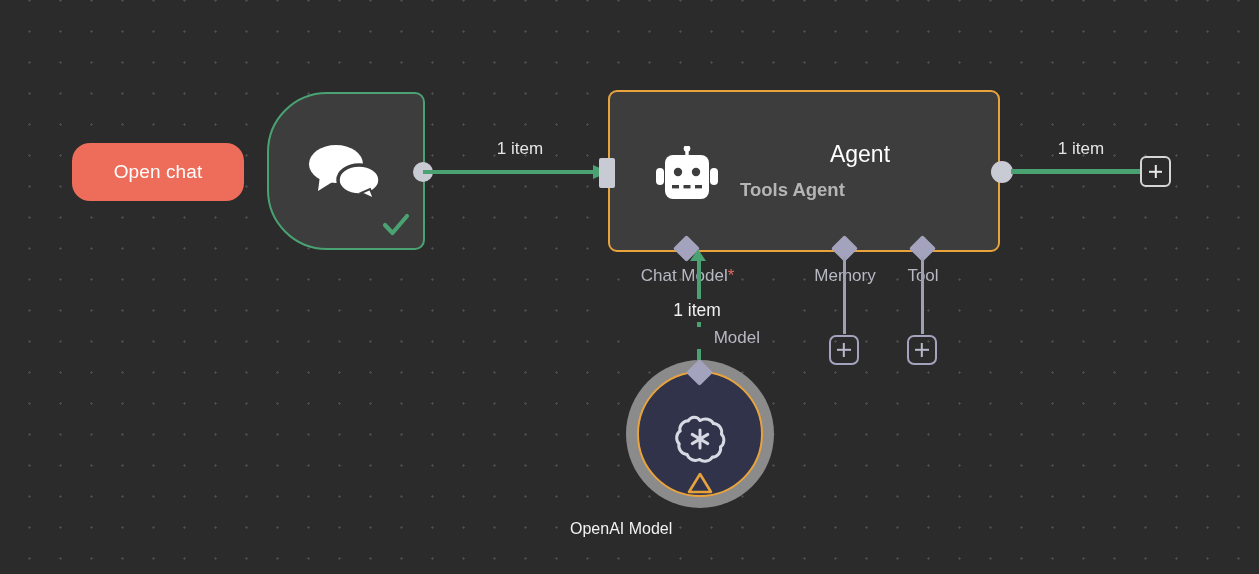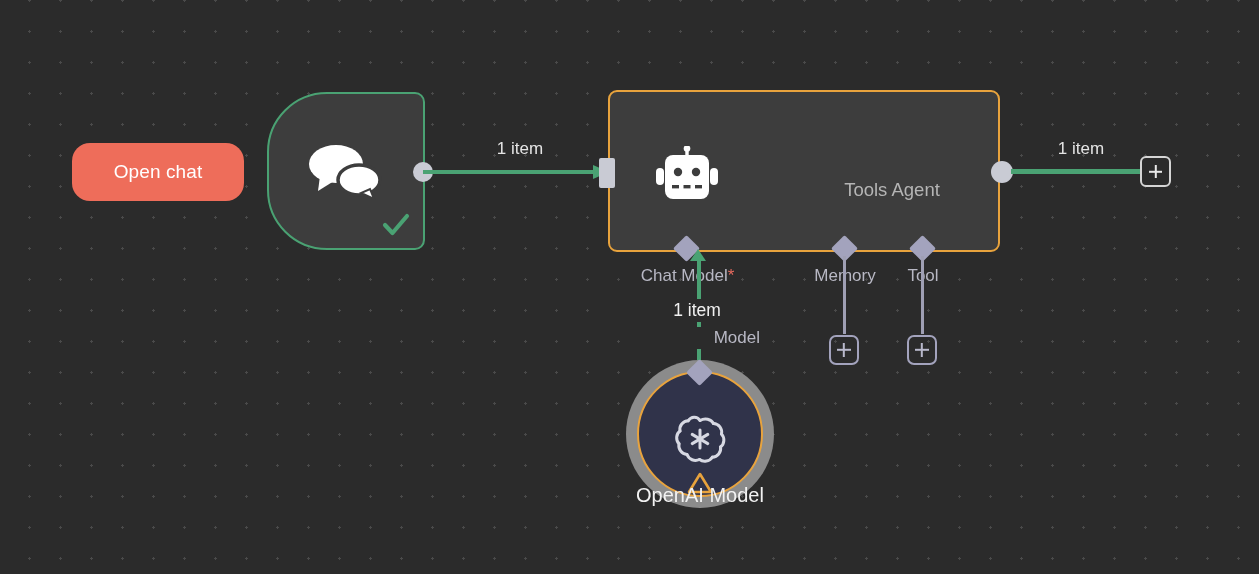--- a/index.html
+++ b/index.html
@@ -135,26 +135,26 @@
     position: absolute;
     left: 740px;
     top: 141px;
     width: 240px;
     text-align: center;
     color: #ffffff;
     font-size: 23px;
   }
   #agent-subtitle {
     position: absolute;
-    left: 772px;
+    left: 740px;
     top: 179px;
     width: 240px;
-    text-align: center;
     color: #b5b5b5;
     font-size: 18.5px;
+    font-weight: bold;
   }
   #agent-out-dot {
     position: absolute;
     left: 991px;
     top: 161px;
     width: 22px;
     height: 22px;
     border-radius: 50%;
     background: #c9cbd4;
   }
@@ -336,25 +336,24 @@
     width: 19px;
     height: 19px;
     background: #a3a3bd;
     transform: rotate(45deg);
     border-radius: 2px;
     z-index: 3;
   }
   #openai-label {
     position: absolute;
     left: 570px;
-    top: 484px;
+    top: 520px;
     width: 260px;
-    text-align: center;
     color: #f2f2f2;
-    font-size: 20px;
+    font-size: 16px;
   }
 </style>
 </head>
 <body>
 
 <div id="canvas">
 
   <button id="open-chat-btn">Open chat</button>
 
   <div id="trigger-node">
@@ -385,20 +384,21 @@
     <circle cx="31" cy="2.5" r="3.3" fill="#ffffff"></circle>
     <rect x="0" y="22" width="8" height="17" rx="4" fill="#ffffff"></rect>
     <rect x="54" y="22" width="8" height="17" rx="4" fill="#ffffff"></rect>
     <rect x="9" y="9" width="44" height="44" rx="8" fill="#ffffff"></rect>
     <circle cx="22" cy="26" r="4.2" fill="#3d3d3d"></circle>
     <circle cx="40" cy="26" r="4.2" fill="#3d3d3d"></circle>
     <rect x="16" y="39" width="7" height="3.4" fill="#3d3d3d"></rect>
     <rect x="27.5" y="39" width="7" height="3.4" fill="#3d3d3d"></rect>
     <rect x="39" y="39" width="7" height="3.4" fill="#3d3d3d"></rect>
   </svg>
+  <div id="agent-title">Agent</div>
   <div id="agent-subtitle">Tools Agent</div>
   <div id="agent-out-dot"></div>
 
   <div id="conn-out"></div>
   <div id="conn-out-label">1 item</div>
   <button id="add-node-btn-main"></button>
 
   <div class="port-diamond" style="left:677px; top:239px;"></div>
   <div class="port-label" style="left:605px; top:266px; width:165px;">
     <span>Chat Model</span><span class="req">*</span>

